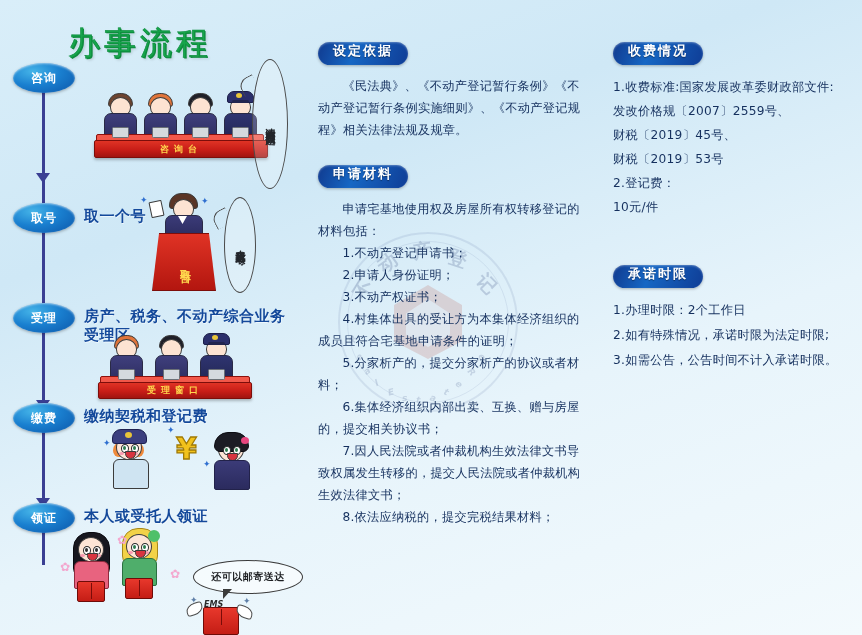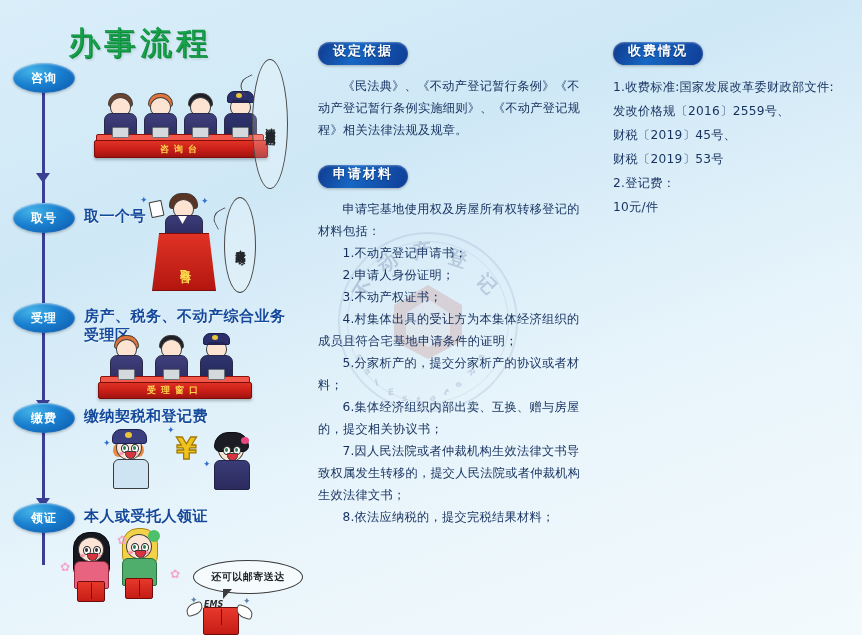--- a/index.html
+++ b/index.html
@@ -435,24 +435,32 @@
     </div>
 
   </div>
 
   <div class="col" style="left:613px;top:40px;width:244px;">
 
     <div>
       <div class="pill">收费情况</div>
       <div class="body-text" style="line-height:24px;">
         <p>1.收费标准:国家发展改革委财政部文件:</p>
-        <p>发改价格规〔2016〕2559号、</p>
+        <p>发改价格规〔2007〕2559号、</p>
         <p>财税〔2019〕45号、</p>
         <p>财税〔2019〕53号</p>
         <p>2.登记费：</p>
         <p>10元/件</p>
       </div>
     </div>
 
+    <div style="margin-top:44px;">
+      <div class="pill">承诺时限</div>
+      <div class="body-text" style="line-height:25px;">
+        <p>1.办理时限：2个工作日</p>
+        <p>2.如有特殊情况，承诺时限为法定时限;</p>
+        <p>3.如需公告，公告时间不计入承诺时限。</p>
+      </div>
+    </div>
 
   </div>
 
 </div>
 
 </body></html>

